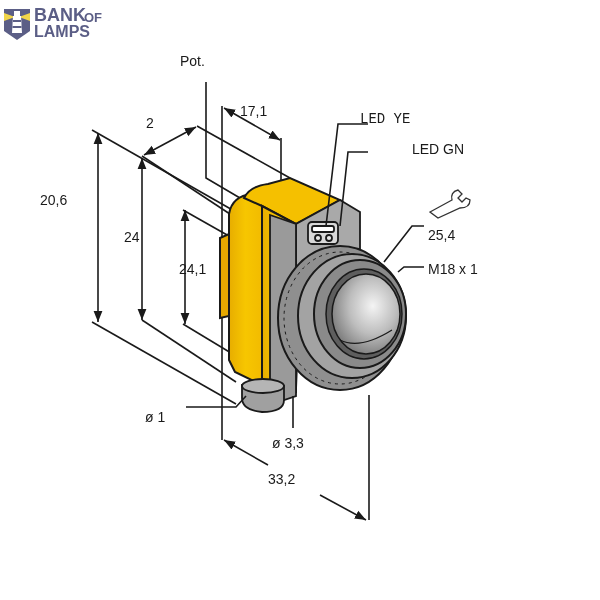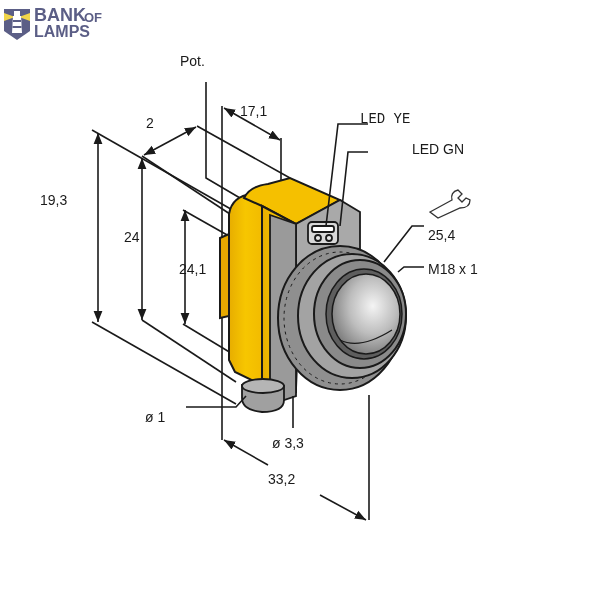--- a/index.html
+++ b/index.html
@@ -124,20 +124,20 @@
   <g stroke="#333" stroke-width="1.3" fill="#ffffff">
     <path d="M430 212 L452 200 Q450 192 458 190 L462 194 L458 198 L462 202 L466 198 L470 200 Q470 208 460 208 L438 218 Z"></path>
   </g>
 </svg>
 
 <span class="lbl" style="left:180px;top:54px;">Pot.</span>
 <span class="lbl" style="left:240px;top:104px;">17,1</span>
 <span class="lbl" style="left:146px;top:116px;">2</span>
 <span class="lbl" style="left:360px;top:112px;font-family:Liberation Mono, monospace;">LED YE</span>
 <span class="lbl" style="left:376px;top:142px;margin-left:36px;">LED GN</span>
-<span class="lbl" style="left:40px;top:193px;">19,3</span>
+<span class="lbl" style="left:40px;top:193px;">20,6</span>
 <span class="lbl" style="left:124px;top:230px;">24</span>
 <span class="lbl" style="left:158px;top:262px;margin-left:21px;">24,1</span>
 <span class="lbl" style="left:428px;top:228px;">25,4</span>
 <span class="lbl" style="left:428px;top:262px;">M18 x 1</span>
 <span class="lbl" style="left:145px;top:410px;">ø 1</span>
 <span class="lbl" style="left:272px;top:436px;">ø 3,3</span>
 <span class="lbl" style="left:268px;top:472px;">33,2</span>
 
 </body></html>

